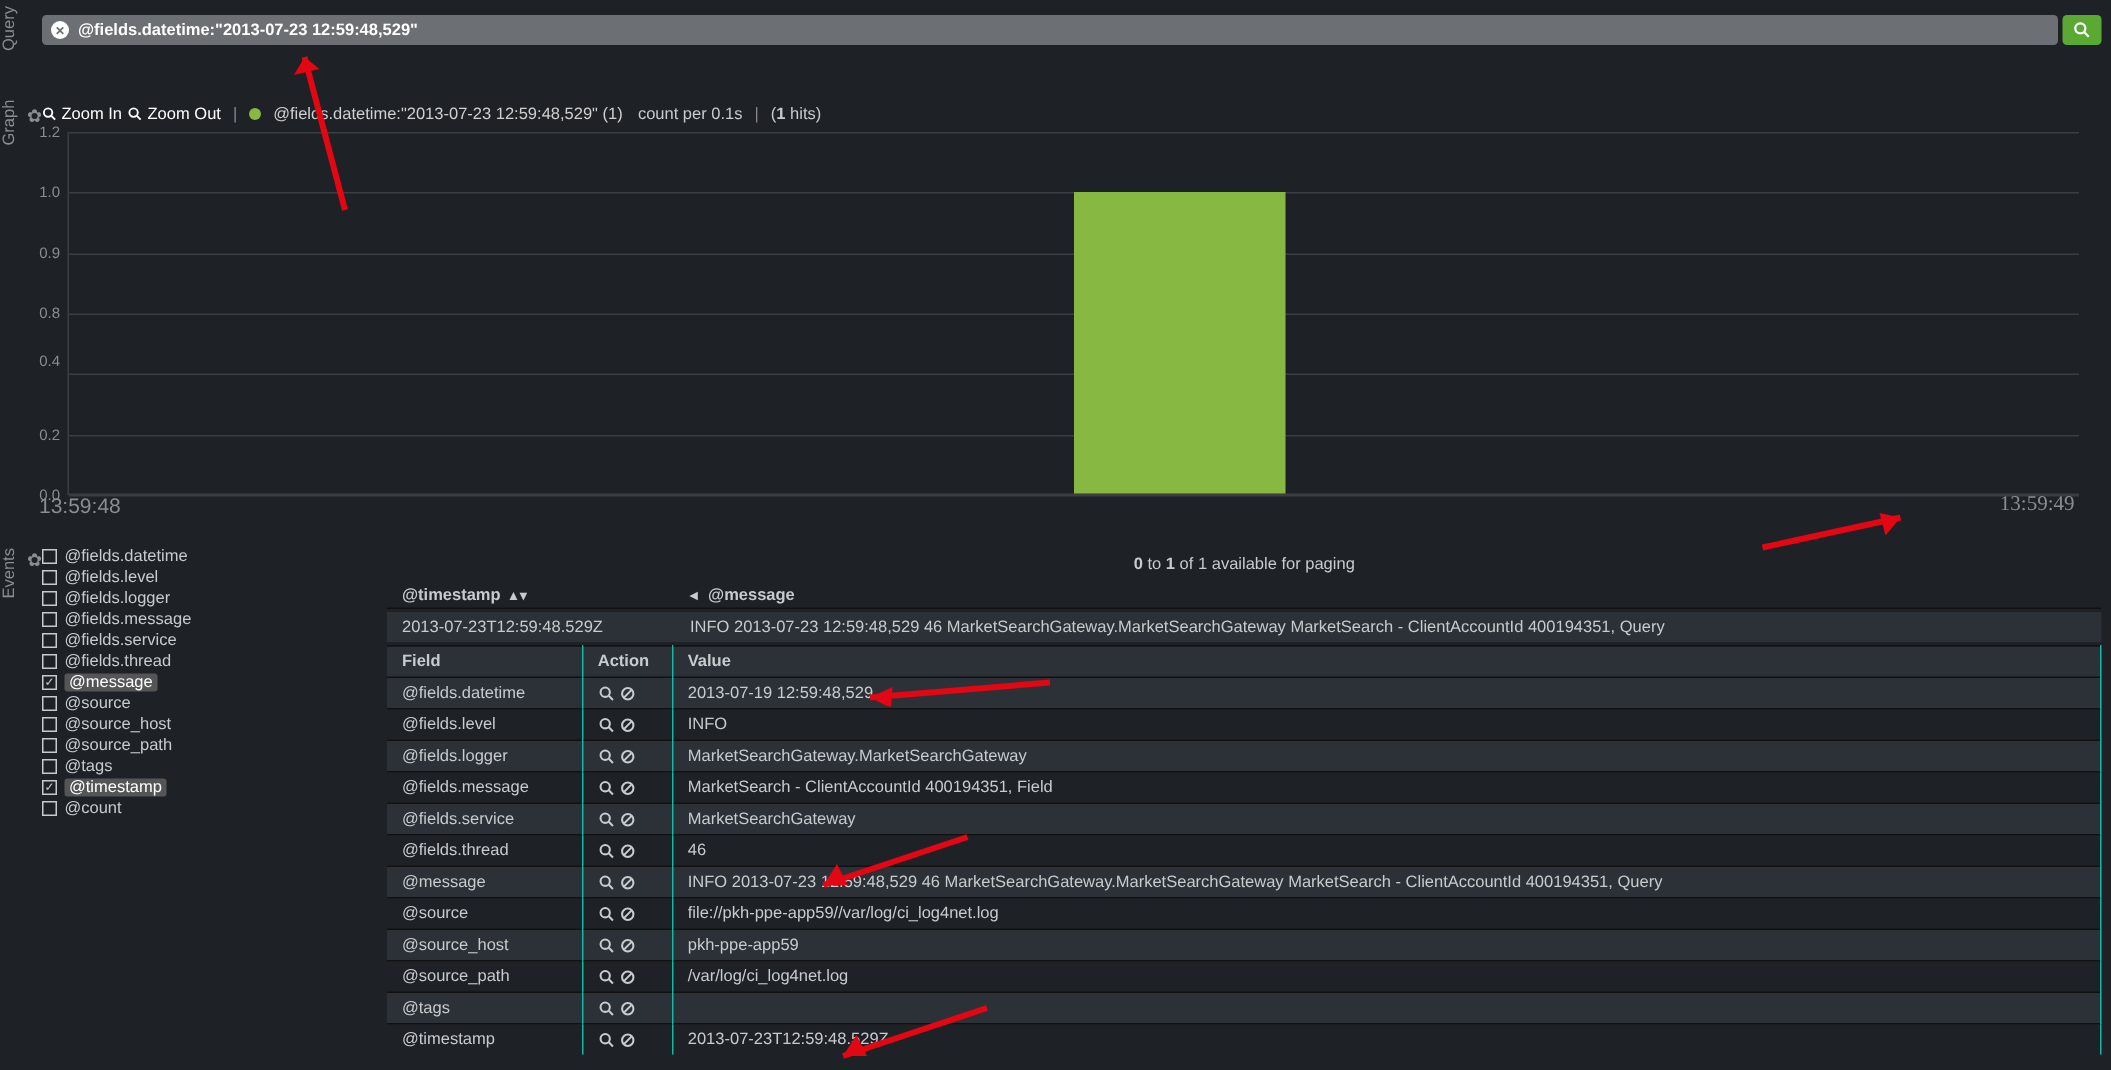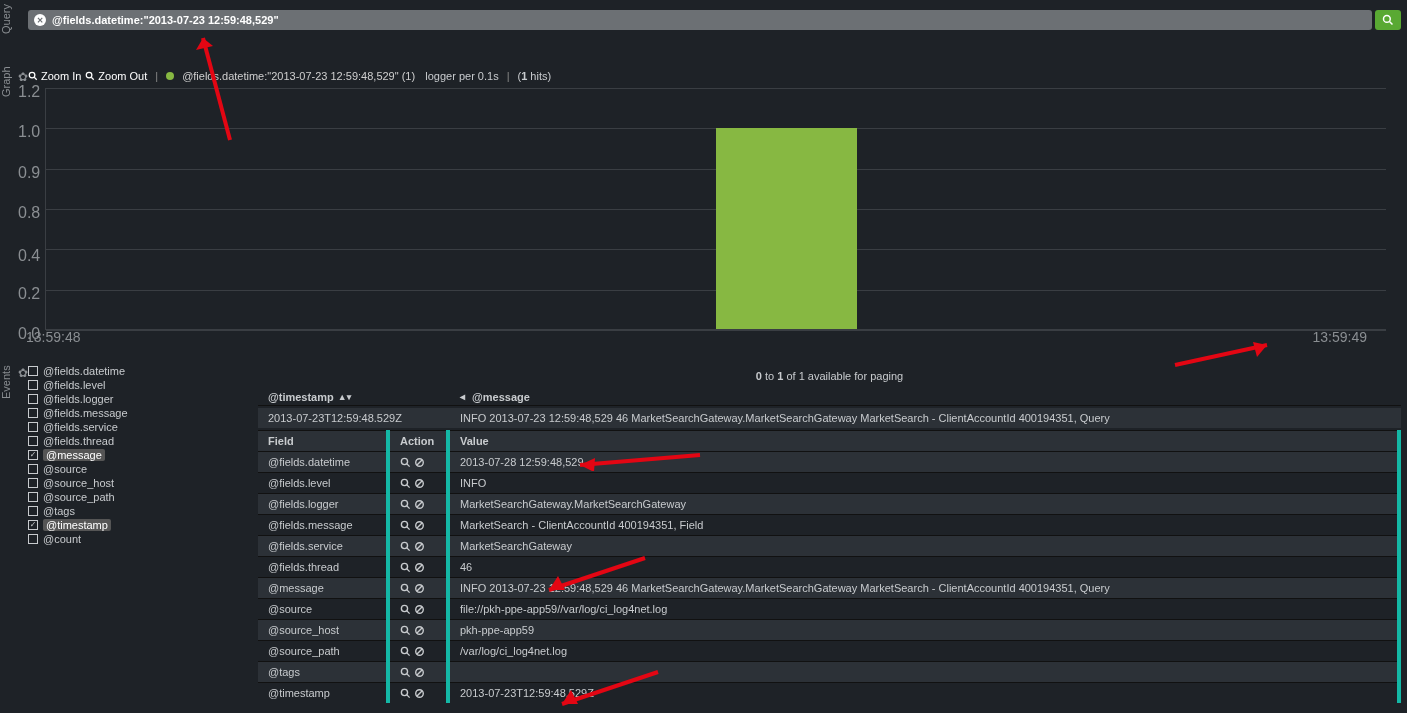--- a/index.html
+++ b/index.html
@@ -80,21 +80,21 @@
   left: 18px; right: 4px;
   top: 85px; height: 260px;
 }
 .chart-plot {
   position: absolute;
   left: 27px; right: 17px; top: 3px; bottom: 15px;
   border-left: 1px solid #3a3e43;
   border-bottom: 1px solid #3a3e43;
 }
 .gridline { position: absolute; left: 0; right: 0; border-top: 1px solid #3a3e43; }
-.ytick { position: absolute; left: 0; font-size: 16px; color: #8a8e92; width: 22px; }
+.ytick { position: absolute; left: 0; font-size: 10px; color: #8a8e92; width: 22px; text-align: right; }
 .xtick { position: absolute; bottom: 0; font-size: 14px; color: #8a8e92; }
 .bar { position: absolute; background: #87b842; }
 .events-paging {
   position: absolute;
   top: 366px; left: 258px; right: 6px;
   text-align: center;
   color: #c8cbce;
   padding: 4px 0;
 }
 .events-paging b { font-weight: bold; }
@@ -140,21 +140,21 @@
 .detail-table {
   position: absolute;
   left: 258px; right: 6px; top: 430px;
   border-collapse: collapse;
   width: 1143px;
 }
 .detail-table th, .detail-table td {
   text-align: left;
   padding: 4px 10px;
   border-top: 1px solid #111;
-  border-right: 4px solid #14b8a6;
+  border-right: 1px solid #14b8a6;
 }
 .detail-table th { background: #2c3137; font-weight: bold; }
 .detail-table tr:nth-child(odd) td { background: #2c3137; }
 .col-field { width: 130px; }
 .col-action { width: 60px; }
 .action-icons { display: flex; gap: 3px; }
 .aicon { cursor: pointer; display: inline-flex; }
 .aicon svg { width: 11px; height: 11px; fill: #c8cbce; }
 .arrow-svg { position: absolute; pointer-events: none; z-index: 50; }
 .arrow-svg line, .arrow-svg path { stroke: #e30613; stroke-width: 4; fill: none; }
@@ -191,47 +191,47 @@
   <span class="zoom-link">
     <svg width="10" height="10" viewBox="0 0 16 16">
         <circle cx="6.5" cy="6.5" r="4.5" fill="none" stroke="#fff" stroke-width="2"></circle>
         <line x1="10" y1="10" x2="14" y2="14" stroke="#fff" stroke-width="2"></line>
       </svg>
     <span>Zoom Out</span>
   </span>
   <span class="sep">|</span>
   <span class="legend-dot"></span>
   <span style="color:#cfcfcf;">@fields.datetime:"2013-07-23 12:59:48,529" (1)</span>
-  <span style="color:#c8cbce;">&nbsp;&nbsp;<span>logger per 0.1s</span></span>
+  <span style="color:#c8cbce;">&nbsp;&nbsp;<span>count per 0.1s</span></span>
   <span class="sep">|</span>
   <span><span>(</span><b class="hits-strong">1</b><span> hits)</span></span>
 </div>
 
 <div class="chart">
   <div class="chart-plot" id="plot">
       <div class="gridline" style="top: 242px;"></div>
       <div class="gridline" style="top: 201.667px;"></div>
       <div class="gridline" style="top: 161.333px;"></div>
       <div class="gridline" style="top: 121px;"></div>
       <div class="gridline" style="top: 80.6667px;"></div>
       <div class="gridline" style="top: 40.3333px;"></div>
       <div class="gridline" style="top: 0px;"></div>
       <div class="bar" style="left: 50%; width: 10.5%; bottom: 0px; height: 83.3333%;"></div>
     </div>
   <div id="yticks"></div>
   <div id="xticks"></div>
 <div class="ytick" style="top: 240px;">0.0</div>
     <div class="ytick" style="top: 199.667px;">0.2</div>
-    <div class="ytick" style="top: 162px;">0.4</div>
+    <div class="ytick" style="top: 151px;">0.4</div>
     <div class="ytick" style="top: 119px;">0.8</div>
     <div class="ytick" style="top: 78.6667px;">0.9</div>
     <div class="ytick" style="top: 38.3333px;">1.0</div>
     <div class="ytick" style="top: -2px;">1.2</div>
     <div class="xtick" style="left: 8px;">13:59:48</div>
-    <div class="xtick" style="left: auto; right: 36px;">13:59:49</div>
+    <div class="xtick" style="left: auto; right: 20px; font-family: Liberation Serif, serif;">13:59:49</div>
   </div>
 
 <span class="section-icon" style="top:366px;">✿</span>
 
 <div class="events-paging">
   <b>0</b> to <b>1</b><span> of </span><span>1</span><span> available for paging</span>
 </div>
 
 <div class="field-list" id="field-list">
     <div class="field-item">
@@ -324,21 +324,21 @@
               </svg>
             </span>
             <span class="aicon">
               <svg viewBox="0 0 16 16">
                 <circle cx="8" cy="8" r="5.5" fill="none" stroke="#c8cbce" stroke-width="2"></circle>
                 <line x1="4" y1="12" x2="12" y2="4" stroke="#c8cbce" stroke-width="2"></line>
               </svg>
             </span>
           </span>
         </td>
-        <td>2013-07-28 12:59:48,529</td>
+        <td>2013-07-19 12:59:48,529</td>
       </tr>
       <tr>
         <td class="col-field">@fields.level</td>
         <td class="col-action">
           <span class="action-icons">
             <span class="aicon">
               <svg viewBox="0 0 16 16">
                 <circle cx="6.5" cy="6.5" r="4.5" fill="none" stroke="#c8cbce" stroke-width="2"></circle>
                 <line x1="10" y1="10" x2="14" y2="14" stroke="#c8cbce" stroke-width="2"></line>
               </svg>

